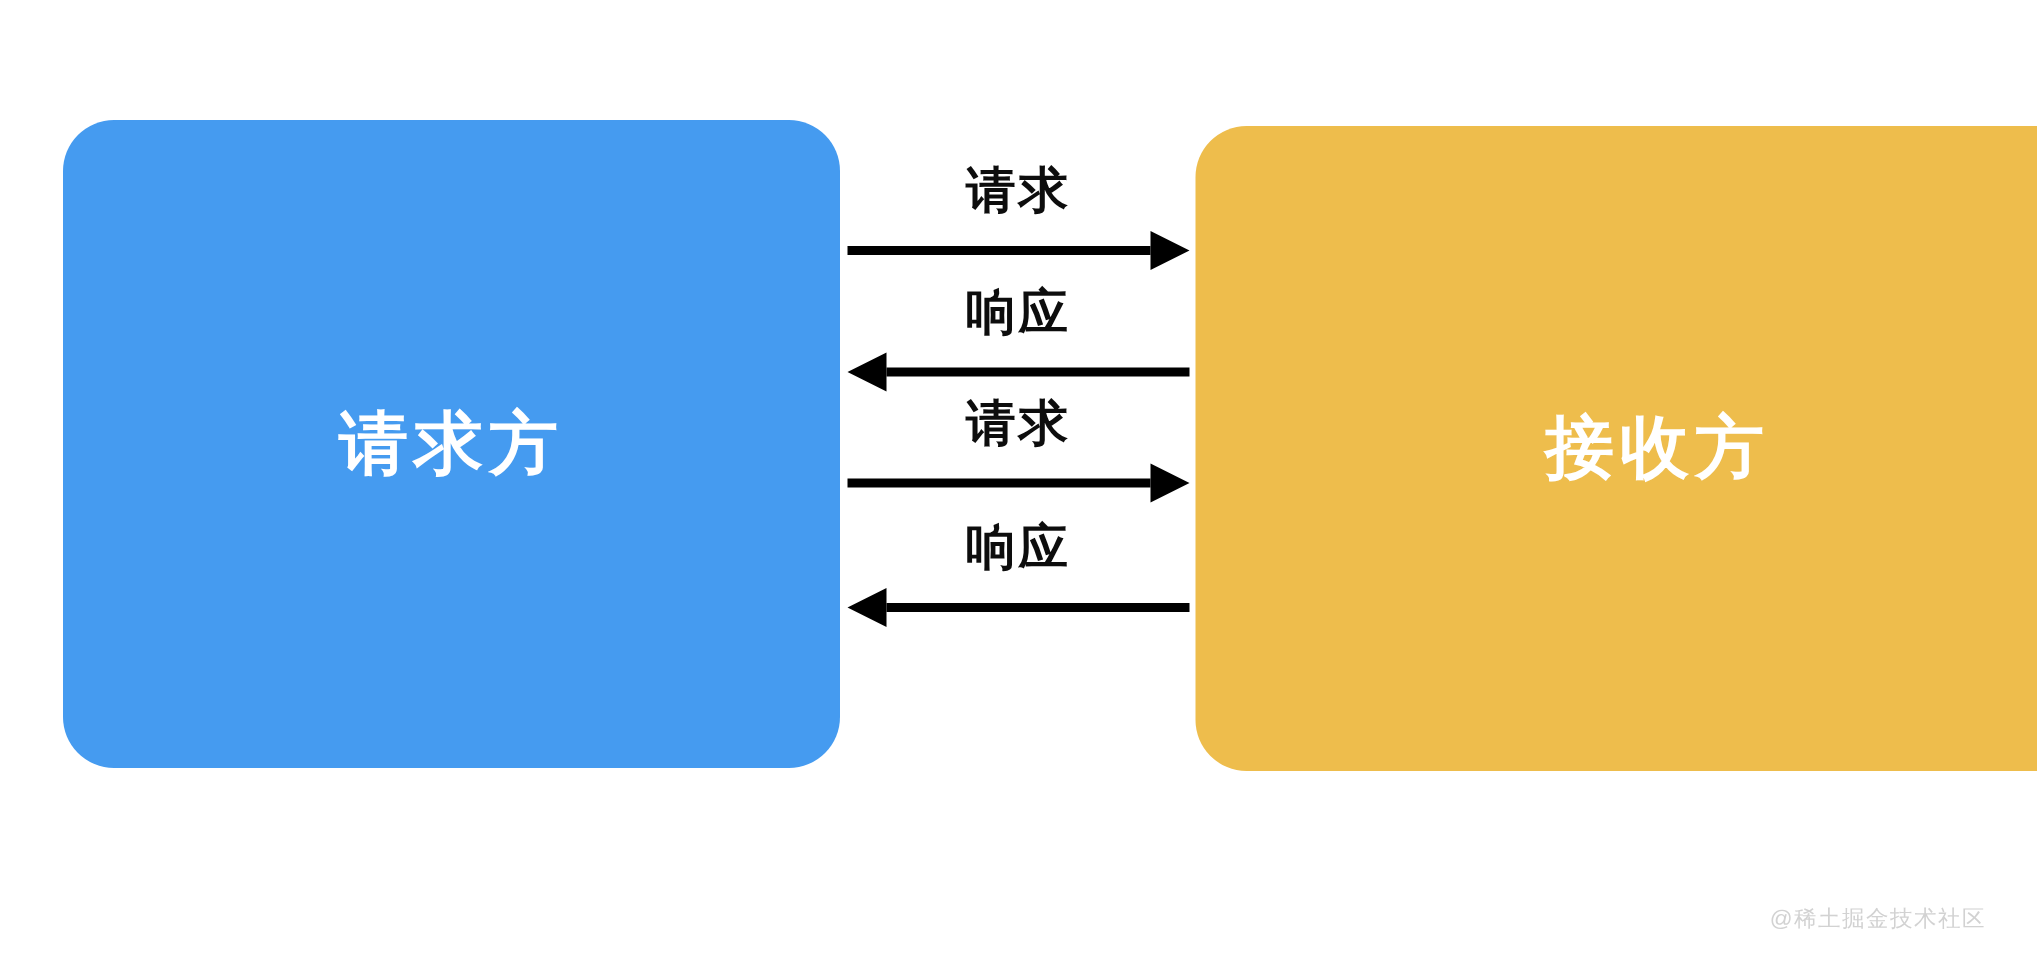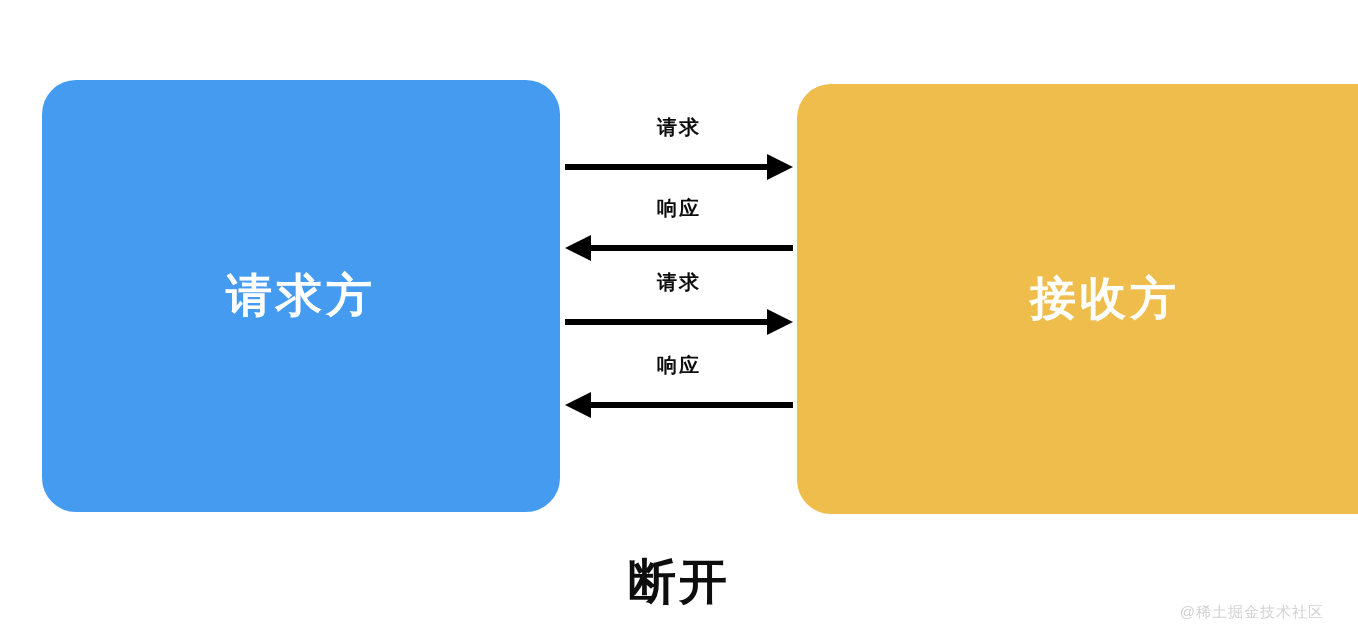--- a/index.html
+++ b/index.html
@@ -36,21 +36,21 @@
     width: 616px; height: 430px;
     background: #EEBD4C;
   }
   .msg {
     position: absolute;
     left: 565px;
     width: 228px;
   }
   .msg-label {
     text-align: center;
-    font-size: 20px;
+    font-size: 33px;
     font-weight: 700;
     color: #0d0d0d;
     line-height: 30px;
     margin-bottom: 11px;
     letter-spacing: 2px;
   }
   .arrow {
     display: flex;
     align-items: center;
     height: 28px;
@@ -128,17 +128,16 @@
   </div>
 
   <div class="msg msg-4">
     <div class="msg-label">响应</div>
     <div class="arrow left">
       <div class="head"></div>
       <div class="shaft"></div>
     </div>
   </div>
 
-  <div class="caption">断开</div>
 
   <div class="watermark">@稀土掘金技术社区</div>
 
 </div>
 
 </body></html>

